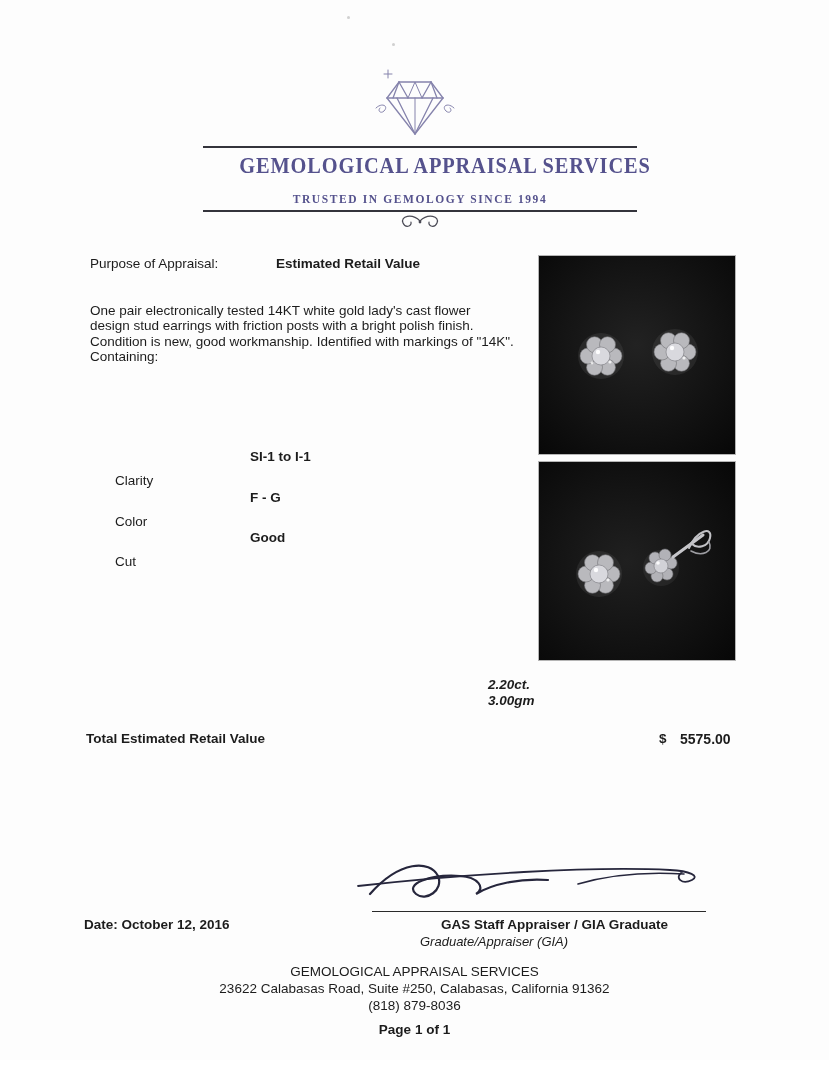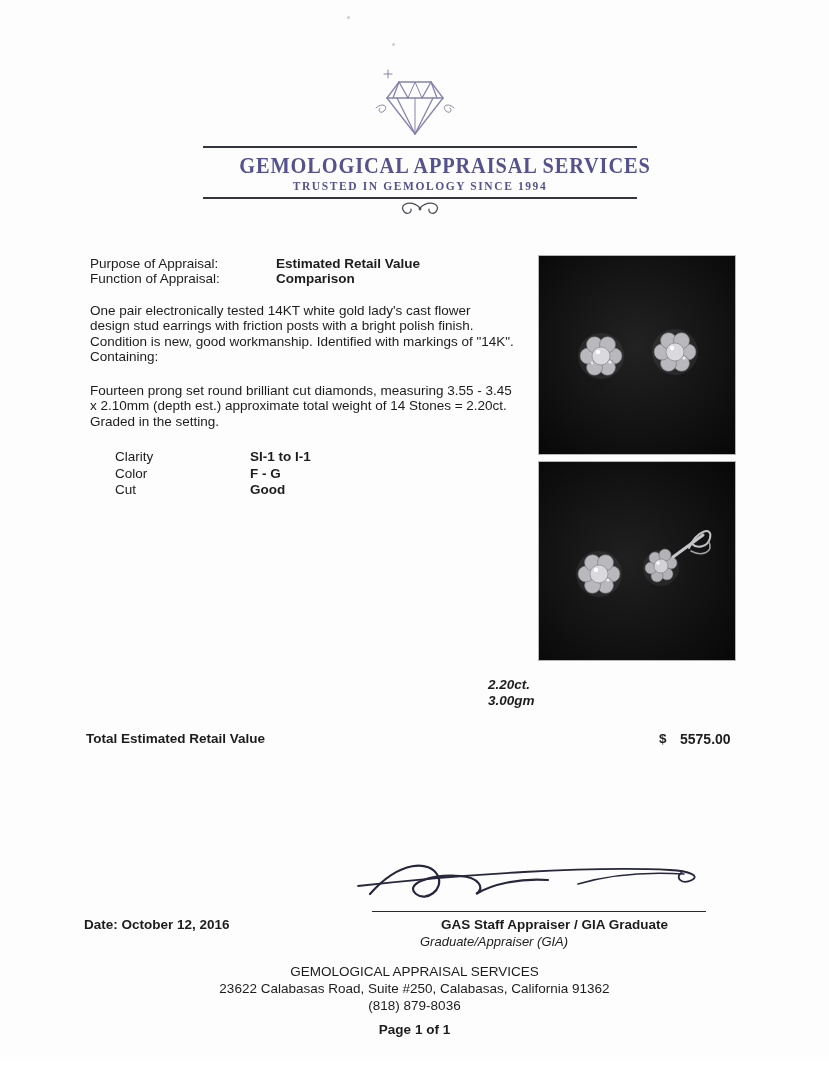--- a/index.html
+++ b/index.html
@@ -26,37 +26,37 @@
     color: #55528d;
     white-space: nowrap;
   }
   .company-title .squeeze { display: inline-block; transform: scaleX(0.85); transform-origin: center; letter-spacing: 1px; }
   .tagline {
     font-family: "Liberation Serif", serif;
     font-size: 11.5px;
     font-weight: 600;
     letter-spacing: 1.6px;
     color: #55528d;
-    margin: 1px 0 5px 0;
+    margin: 14px 0 5px 0;
   }
   .ornament { margin-top: 1px; }
 
   
   .fields { position: absolute; left: 90px; top: 257px; font-size: 13.5px; line-height: 14.5px; }
   .field-row { display: flex; gap: 26px; }
   .field-label { width: 160px; }
   .field-value { font-weight: bold; }
 
   .para { position: absolute; left: 90px; font-size: 13.5px; line-height: 15.4px; }
   .para-1 { top: 303px; width: 424px; }
   .para-2 { top: 383px; width: 432px; }
 
   .grades { position: absolute; left: 115px; top: 449px; font-size: 13.5px; line-height: 16.6px; }
   .grade-row { display: flex; }
-  .grade-label { width: 135px; }
+  .grade-label { width: 135px; margin-top: 24px; }
   .grade-value { font-weight: bold; }
 
   
   .photo {
     position: absolute; left: 538px; width: 198px; height: 200px;
     background: #0c0c0c; border: 1px solid #b5b5b5;
   }
   .photo-1 { top: 255px; }
   .photo-2 { top: 461px; }
   .photo svg { display: block; }
@@ -133,28 +133,23 @@
         </svg>
       </div>
     </div>
   </div>
 
   <div class="fields">
     <div class="field-row">
       <span class="field-label">Purpose of Appraisal:</span>
       <span class="field-value">Estimated Retail Value</span>
     </div>
-    <div class="field-row">
-      <span class="field-label">Function of Appraisal:</span>
-      <span class="field-value">Comparison</span>
-    </div>
   </div>
 
   <div class="para para-1">One pair electronically tested 14KT white gold lady's cast flower design stud earrings with friction posts with a bright polish finish. Condition is new, good workmanship.  Identified with markings of "14K".  Containing:</div>
-  <div class="para para-2">Fourteen prong set round brilliant cut diamonds, measuring 3.55 - 3.45 x 2.10mm (depth est.) approximate total weight of 14 Stones = 2.20ct. Graded in the setting.</div>
 
   <div class="grades">
     <div class="grade-row">
       <span class="grade-label">Clarity</span>
       <span class="grade-value">SI-1 to I-1</span>
     </div>
     <div class="grade-row">
       <span class="grade-label">Color</span>
       <span class="grade-value">F - G</span>
     </div>

